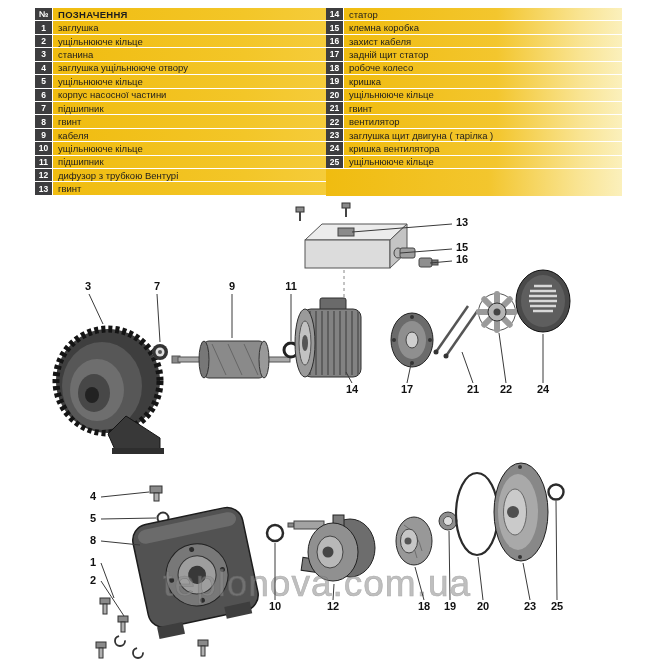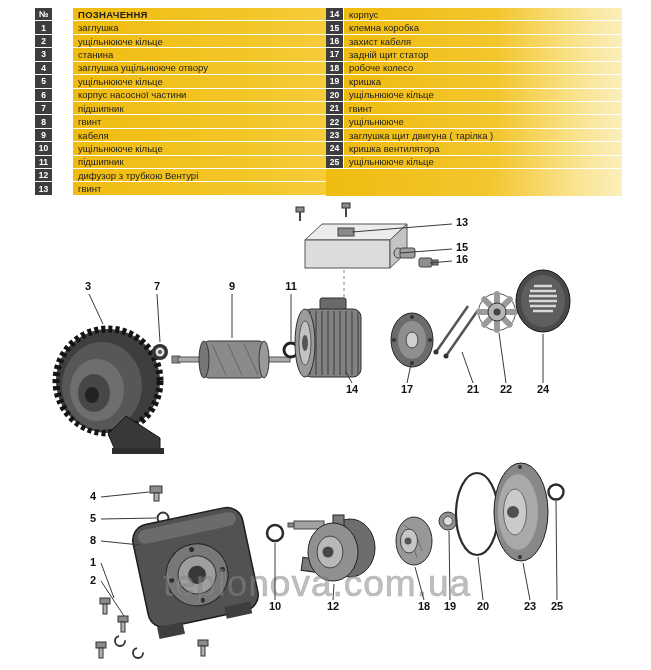--- a/index.html
+++ b/index.html
@@ -11,21 +11,21 @@
   .parts-table{position:absolute;left:35px;top:8px;width:587px;height:188px;display:flex;}
   .tcol{display:flex;flex-direction:column;}
   .tcol.left{width:291px;}
   .tcol.right{width:296px;}
   .trow{display:flex;flex:1;min-height:0;}
   .tnum{width:18px;background:#3d3d3f;color:#fff;font-size:8.5px;font-weight:bold;
         display:flex;align-items:center;justify-content:center;
         border-bottom:1px solid #fff;border-right:1px solid #fff;box-sizing:border-box;}
   .tlabel{flex:1;font-size:9.5px;color:#1d1d1d;display:flex;align-items:center;
         padding-left:5px;border-bottom:1px solid #fff;box-sizing:border-box;white-space:nowrap;overflow:hidden;}
-  .left .tlabel{background:linear-gradient(90deg,#f0bc10 0%,#f3c628 70%,#f5cc3a 100%);margin-left:20px;}
+  .left .tlabel{background:linear-gradient(90deg,#f0bc10 0%,#f3c628 70%,#f5cc3a 100%);}
   .right .tlabel{background:linear-gradient(90deg,#f0bc10 0%,#f3c62e 55%,#f9e492 85%,#fbf0bc 100%);}
   .header-label{font-weight:bold;letter-spacing:.3px;}
   .tfiller{flex:2;background:linear-gradient(90deg,#f0bc10 0%,#f3c62e 55%,#f9e492 85%,#fbf0bc 100%);}
 
   
   .leader{stroke:#3a3a3a;stroke-width:1;}
   .callout-text{font-family:"Liberation Sans",sans-serif;font-size:11px;font-weight:600;
         fill:#111;text-anchor:middle;}
   .watermark{font-family:"Liberation Sans",sans-serif;font-size:37px;fill:#8c8c8c;
         opacity:.55;letter-spacing:1px;stroke:#6a6a6a;stroke-width:.6;}
@@ -328,21 +328,21 @@
           <div class="tlabel">дифузор з трубкою Вентурі</div>
         </div>
         <div class="trow">
           <div class="tnum">13</div>
           <div class="tlabel">гвинт</div>
         </div>
       </div>
     <div class="tcol right" id="right-col">
       <div class="trow">
           <div class="tnum">14</div>
-          <div class="tlabel">корпус</div>
+          <div class="tlabel">статор</div>
         </div>
         <div class="trow">
           <div class="tnum">15</div>
           <div class="tlabel">клемна коробка</div>
         </div>
         <div class="trow">
           <div class="tnum">16</div>
           <div class="tlabel">захист кабеля</div>
         </div>
         <div class="trow">
@@ -360,21 +360,21 @@
         <div class="trow">
           <div class="tnum">20</div>
           <div class="tlabel">ущільнююче кільце</div>
         </div>
         <div class="trow">
           <div class="tnum">21</div>
           <div class="tlabel">гвинт</div>
         </div>
         <div class="trow">
           <div class="tnum">22</div>
-          <div class="tlabel">ущільнююче</div>
+          <div class="tlabel">вентилятор</div>
         </div>
         <div class="trow">
           <div class="tnum">23</div>
           <div class="tlabel">заглушка щит двигуна ( тарілка )</div>
         </div>
         <div class="trow">
           <div class="tnum">24</div>
           <div class="tlabel">кришка вентилятора</div>
         </div>
         <div class="trow">

